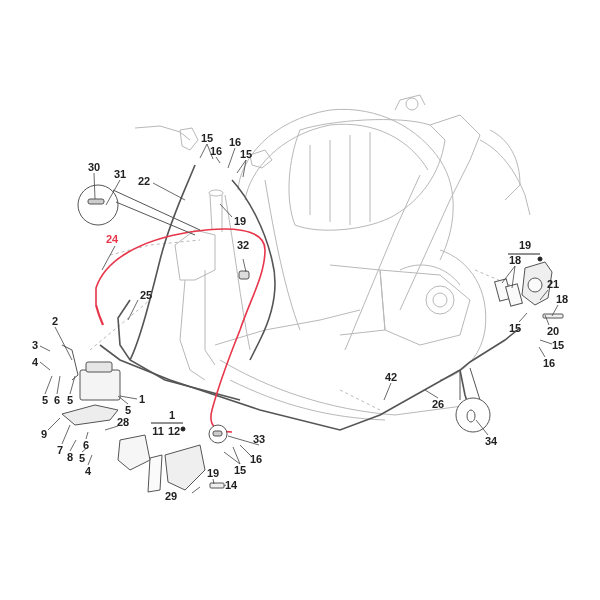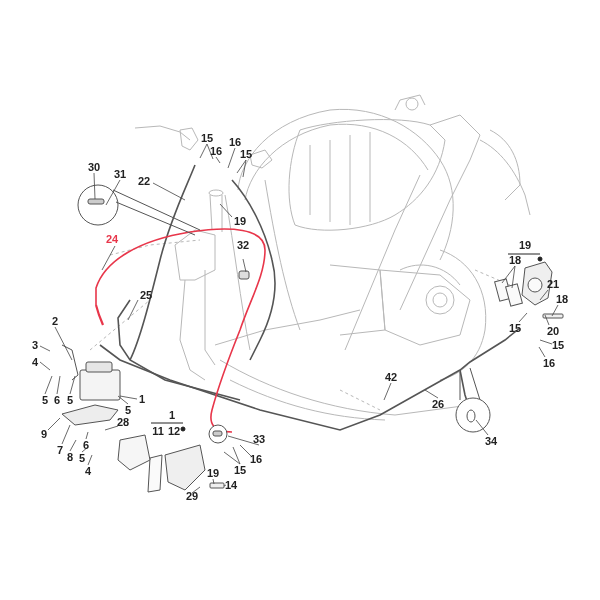--- a/index.html
+++ b/index.html
@@ -200,21 +200,21 @@
   <span class="callout" style="left:82px;top:458px">5</span>
   <span class="callout" style="left:88px;top:471px">4</span>
   <span class="callout" style="left:172px;top:415px">1</span>
   <span class="callout" style="left:158px;top:431px">11</span>
   <span class="callout" style="left:174px;top:431px">12</span>
   <span class="callout" style="left:259px;top:439px">33</span>
   <span class="callout" style="left:256px;top:459px">16</span>
   <span class="callout" style="left:240px;top:470px">15</span>
   <span class="callout" style="left:213px;top:473px">19</span>
   <span class="callout" style="left:231px;top:485px">14</span>
-  <span class="callout" style="left:192px;top:496px">29</span>
+  <span class="callout" style="left:171px;top:496px">29</span>
   <span class="callout" style="left:391px;top:377px">42</span>
   <span class="callout" style="left:438px;top:404px">26</span>
   <span class="callout" style="left:491px;top:441px">34</span>
   <span class="callout" style="left:525px;top:245px">19</span>
   <span class="callout" style="left:515px;top:260px">18</span>
   <span class="callout" style="left:553px;top:284px">21</span>
   <span class="callout" style="left:562px;top:299px">18</span>
   <span class="callout" style="left:515px;top:328px">15</span>
   <span class="callout" style="left:553px;top:331px">20</span>
   <span class="callout" style="left:558px;top:345px">15</span>

